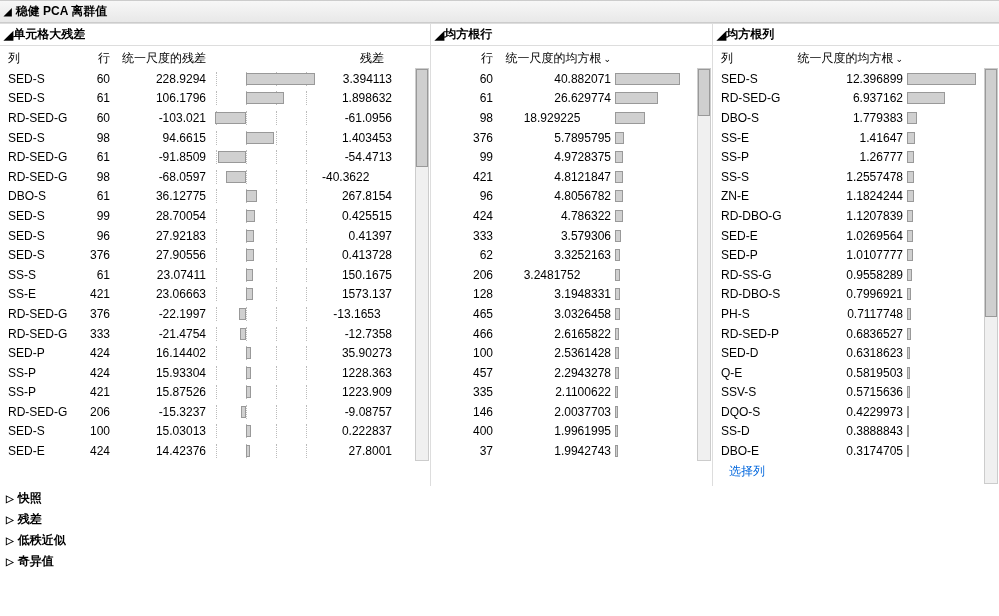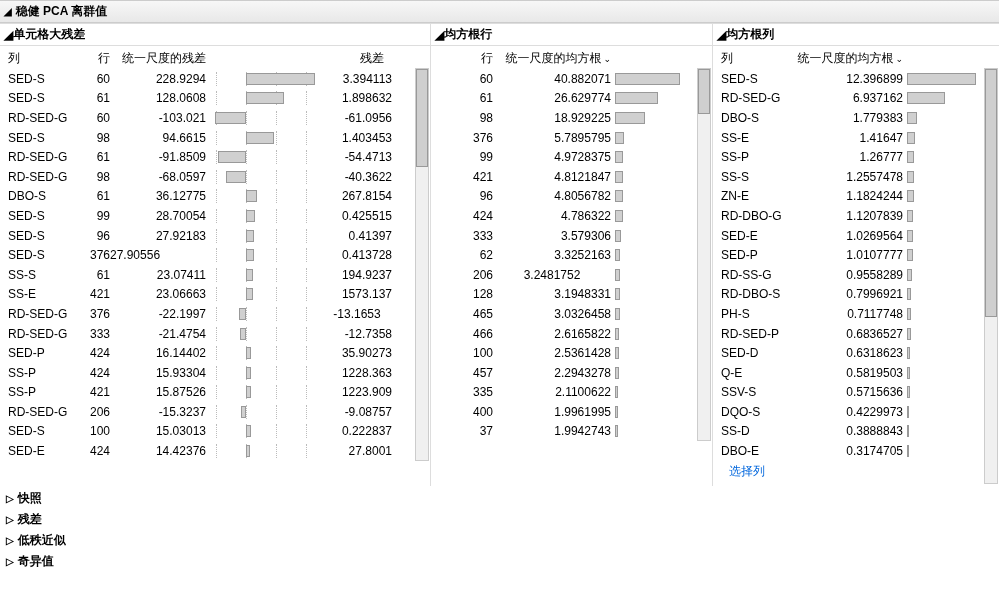--- a/index.html
+++ b/index.html
@@ -71,21 +71,21 @@
                 <div class="bar-sep" style="left: 36px;"></div>
                 <div class="bar-sep" style="left: 66px;"></div>
                 <div class="bar-sep" style="left: 96px;"></div>
                 <div class="bar" style="left: 36px; width: 68.6788px;"></div>
               </div>
               <div class="cell" style="width:70px;text-align:right">3.394113</div>
             </div>
             <div class="tr">
               <div class="cell" style="width:62px">SED-S</div>
               <div class="cell" style="width:40px;text-align:right">61</div>
-              <div class="cell" style="width:96px;text-align:right">128.0608</div>
+              <div class="cell" style="width:96px;text-align:right">106.1796</div>
               <div class="cell bar-cell" style="width:108px;margin:0 4px">
                 <div class="bar-sep" style="left: 6px;"></div>
                 <div class="bar-sep" style="left: 36px;"></div>
                 <div class="bar-sep" style="left: 66px;"></div>
                 <div class="bar-sep" style="left: 96px;"></div>
                 <div class="bar" style="left: 36px; width: 38.4182px;"></div>
               </div>
               <div class="cell" style="width:70px;text-align:right">1.898632</div>
             </div>
             <div class="tr">
@@ -131,21 +131,21 @@
               <div class="cell" style="width:62px">RD-SED-G</div>
               <div class="cell" style="width:40px;text-align:right">98</div>
               <div class="cell" style="width:96px;text-align:right">-68.0597</div>
               <div class="cell bar-cell" style="width:108px;margin:0 4px">
                 <div class="bar-sep" style="left: 6px;"></div>
                 <div class="bar-sep" style="left: 36px;"></div>
                 <div class="bar-sep" style="left: 66px;"></div>
                 <div class="bar-sep" style="left: 96px;"></div>
                 <div class="bar" style="left: 15.5821px; width: 20.4179px;"></div>
               </div>
-              <div class="cell" style="width:70px;text-align:right">-40.3622</div>
+              <div class="cell" style="width:70px;text-align:left">-40.3622</div>
             </div>
             <div class="tr">
               <div class="cell" style="width:62px">DBO-S</div>
               <div class="cell" style="width:40px;text-align:right">61</div>
               <div class="cell" style="width:96px;text-align:right">36.12775</div>
               <div class="cell bar-cell" style="width:108px;margin:0 4px">
                 <div class="bar-sep" style="left: 6px;"></div>
                 <div class="bar-sep" style="left: 36px;"></div>
                 <div class="bar-sep" style="left: 66px;"></div>
                 <div class="bar-sep" style="left: 96px;"></div>
@@ -175,42 +175,42 @@
                 <div class="bar-sep" style="left: 36px;"></div>
                 <div class="bar-sep" style="left: 66px;"></div>
                 <div class="bar-sep" style="left: 96px;"></div>
                 <div class="bar" style="left: 36px; width: 8.37655px;"></div>
               </div>
               <div class="cell" style="width:70px;text-align:right">0.41397</div>
             </div>
             <div class="tr">
               <div class="cell" style="width:62px">SED-S</div>
               <div class="cell" style="width:40px;text-align:right">376</div>
-              <div class="cell" style="width:96px;text-align:left">27.90556</div>
+              <div class="cell" style="width:96px;text-align:right">27.90556</div>
               <div class="cell bar-cell" style="width:108px;margin:0 4px">
                 <div class="bar-sep" style="left: 6px;"></div>
                 <div class="bar-sep" style="left: 36px;"></div>
                 <div class="bar-sep" style="left: 66px;"></div>
                 <div class="bar-sep" style="left: 96px;"></div>
                 <div class="bar" style="left: 36px; width: 8.37167px;"></div>
               </div>
               <div class="cell" style="width:70px;text-align:right">0.413728</div>
             </div>
             <div class="tr">
               <div class="cell" style="width:62px">SS-S</div>
               <div class="cell" style="width:40px;text-align:right">61</div>
               <div class="cell" style="width:96px;text-align:right">23.07411</div>
               <div class="cell bar-cell" style="width:108px;margin:0 4px">
                 <div class="bar-sep" style="left: 6px;"></div>
                 <div class="bar-sep" style="left: 36px;"></div>
                 <div class="bar-sep" style="left: 66px;"></div>
                 <div class="bar-sep" style="left: 96px;"></div>
                 <div class="bar" style="left: 36px; width: 6.92223px;"></div>
               </div>
-              <div class="cell" style="width:70px;text-align:right">194.9237</div>
+              <div class="cell" style="width:70px;text-align:right">150.1675</div>
             </div>
             <div class="tr">
               <div class="cell" style="width:62px">SS-E</div>
               <div class="cell" style="width:40px;text-align:right">421</div>
               <div class="cell" style="width:96px;text-align:right">23.06663</div>
               <div class="cell bar-cell" style="width:108px;margin:0 4px">
                 <div class="bar-sep" style="left: 6px;"></div>
                 <div class="bar-sep" style="left: 36px;"></div>
                 <div class="bar-sep" style="left: 66px;"></div>
                 <div class="bar-sep" style="left: 96px;"></div>
@@ -349,21 +349,21 @@
             </div>
             <div class="tr">
               <div class="cell" style="width:54px;text-align:right">61</div>
               <div class="cell" style="width:118px;text-align:right">26.629774</div>
               <div class="cell bar-cell" style="width:72px;margin-left:4px">
                 <div class="bar" style="left:0;width:42.6076384px"></div>
               </div>
             </div>
             <div class="tr">
               <div class="cell" style="width:54px;text-align:right">98</div>
-              <div class="cell" style="width:118px;text-align:right">18.929225</div>
+              <div class="cell" style="width:118px;text-align:center">18.929225</div>
               <div class="cell bar-cell" style="width:72px;margin-left:4px">
                 <div class="bar" style="left:0;width:30.286759999999997px"></div>
               </div>
             </div>
             <div class="tr">
               <div class="cell" style="width:54px;text-align:right">376</div>
               <div class="cell" style="width:118px;text-align:right">5.7895795</div>
               <div class="cell bar-cell" style="width:72px;margin-left:4px">
                 <div class="bar" style="left:0;width:9.2633272px"></div>
               </div>
@@ -450,20 +450,27 @@
               <div class="cell" style="width:118px;text-align:right">2.2943278</div>
               <div class="cell bar-cell" style="width:72px;margin-left:4px">
                 <div class="bar" style="left:0;width:3.67092448px"></div>
               </div>
             </div>
             <div class="tr">
               <div class="cell" style="width:54px;text-align:right">335</div>
               <div class="cell" style="width:118px;text-align:right">2.1100622</div>
               <div class="cell bar-cell" style="width:72px;margin-left:4px">
                 <div class="bar" style="left:0;width:3.3760995200000004px"></div>
+              </div>
+            </div>
+            <div class="tr">
+              <div class="cell" style="width:54px;text-align:right">146</div>
+              <div class="cell" style="width:118px;text-align:right">2.0037703</div>
+              <div class="cell bar-cell" style="width:72px;margin-left:4px">
+                <div class="bar" style="left:0;width:3.2060324799999993px"></div>
               </div>
             </div>
             <div class="tr">
               <div class="cell" style="width:54px;text-align:right">400</div>
               <div class="cell" style="width:118px;text-align:right">1.9961995</div>
               <div class="cell bar-cell" style="width:72px;margin-left:4px">
                 <div class="bar" style="left:0;width:3.1939192px"></div>
               </div>
             </div>
             <div class="tr">

